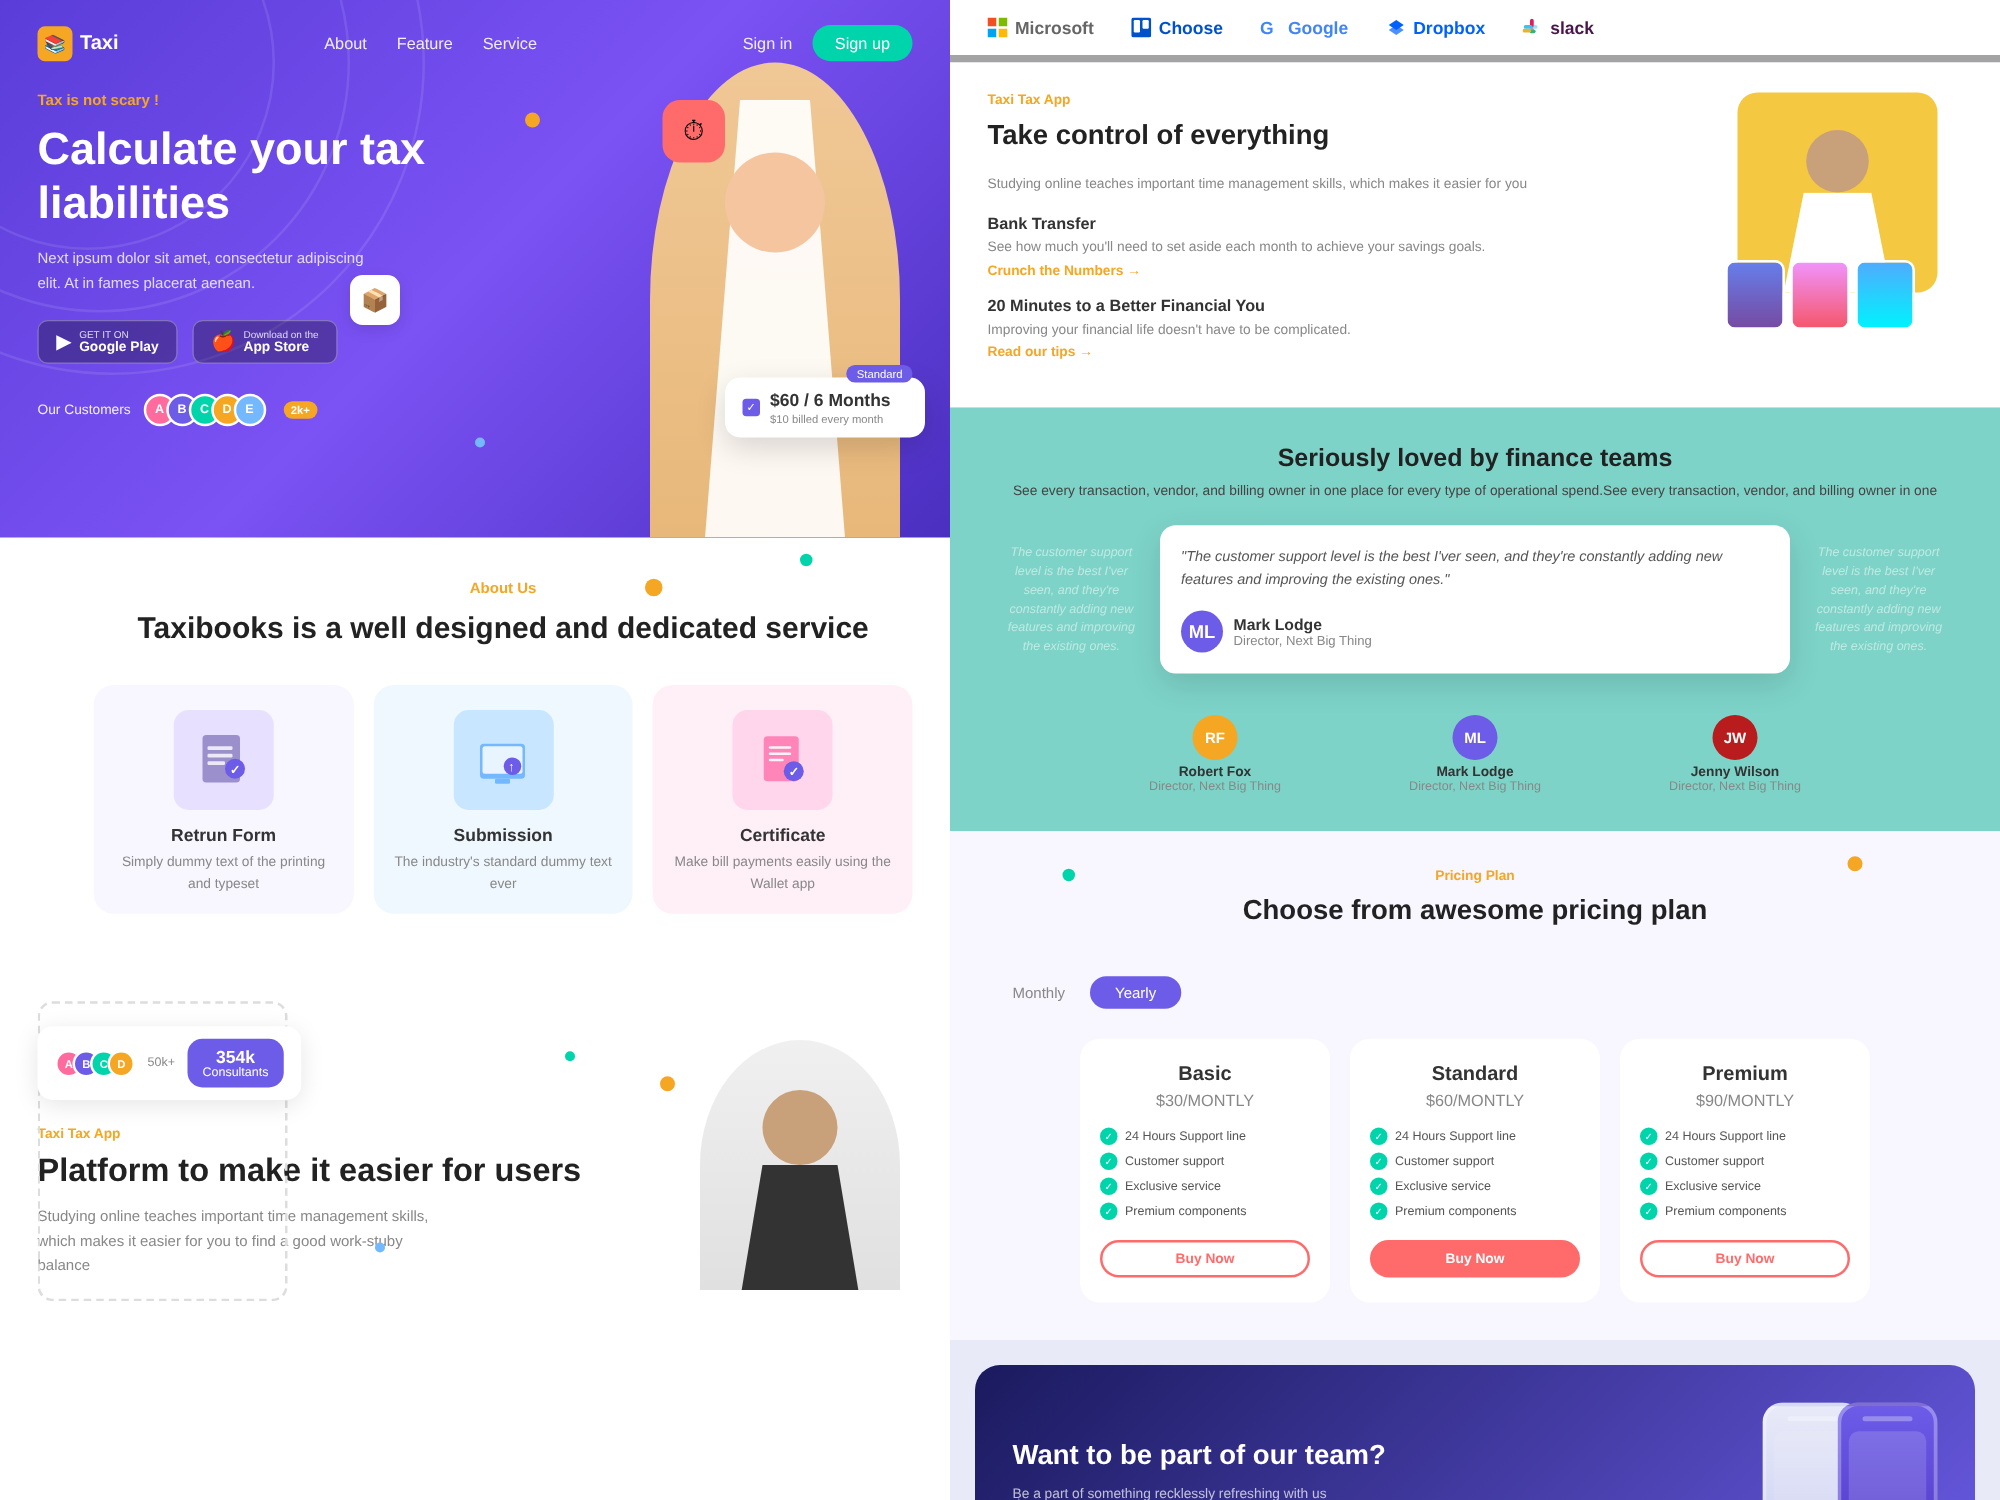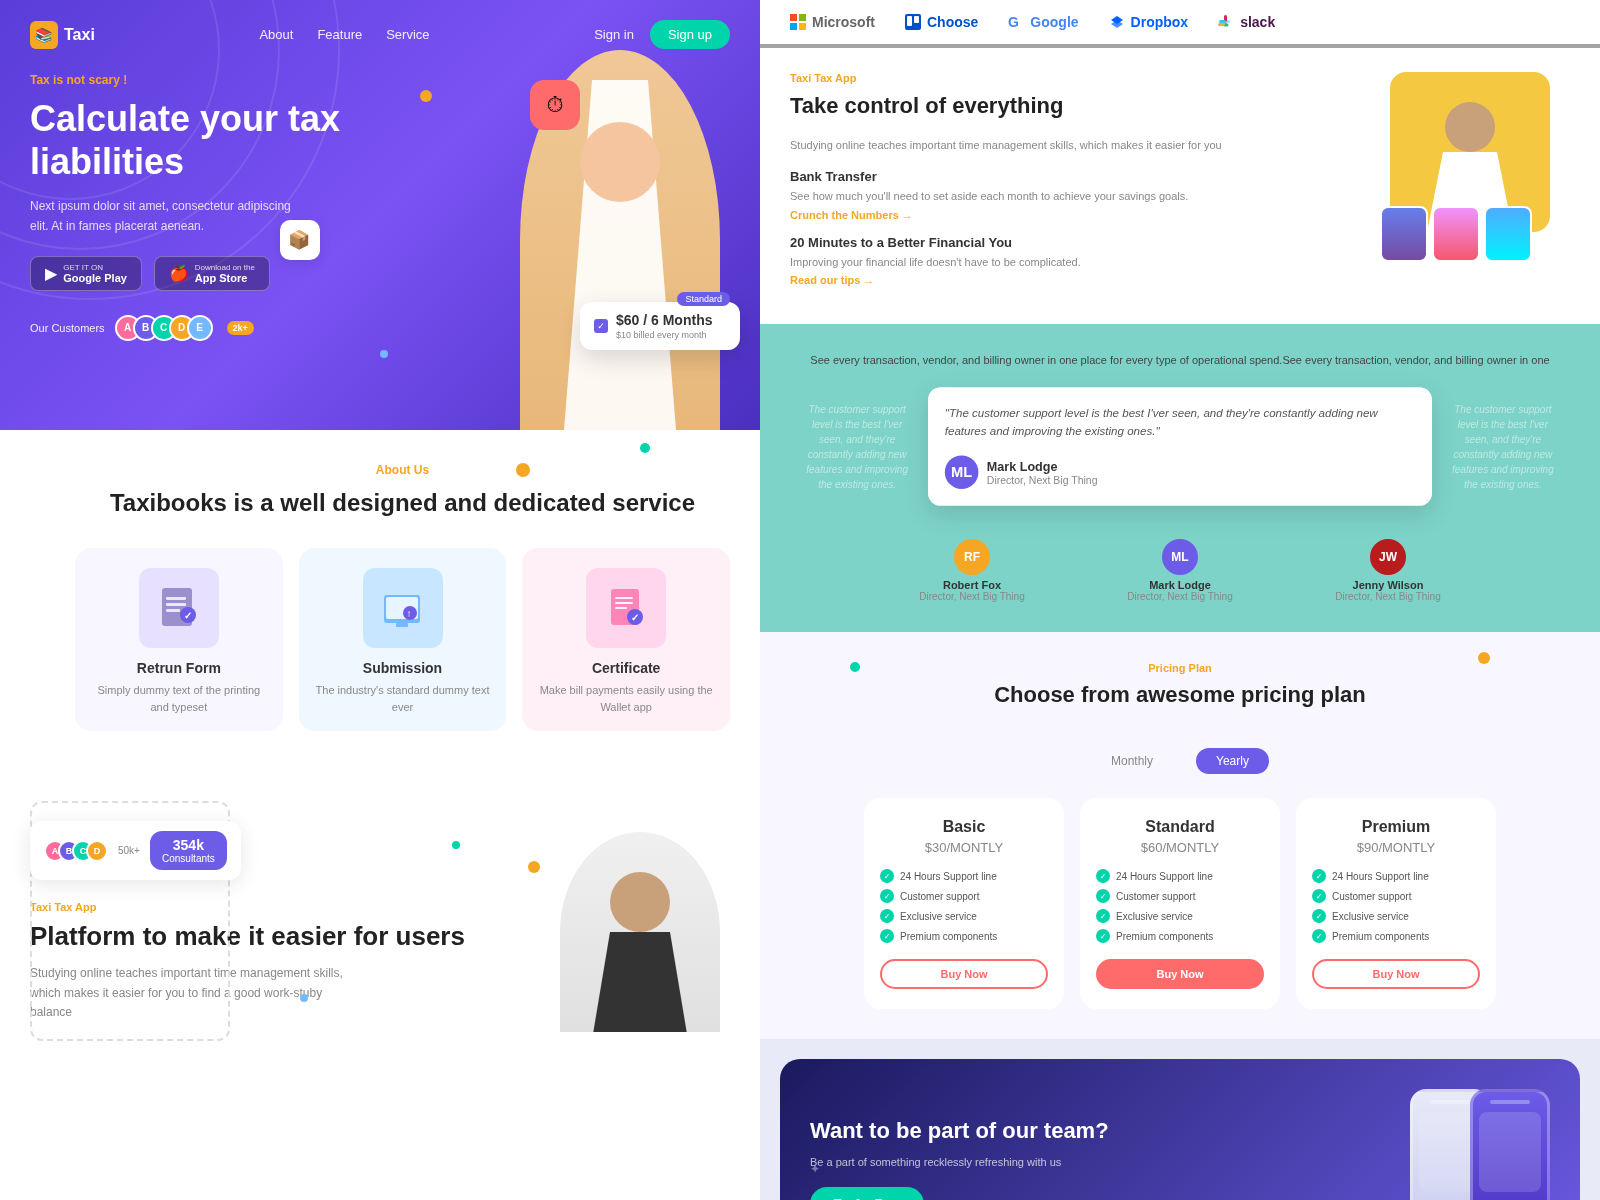--- a/index.html
+++ b/index.html
@@ -378,21 +378,21 @@
       overflow-y: auto;
     }
 
     
     .brands-bar {
       background: #fff;
       padding: 14px 30px;
       display: flex;
       align-items: center;
       gap: 30px;
-      border-bottom: 4px solid #a3a3a3;
+      border-bottom: 6px solid #a3a3a3;
     }
     .brand-item {
       display: flex;
       align-items: center;
       gap: 6px;
       font-size: 14px;
       font-weight: 600;
     }
     .brand-microsoft { color: #666; }
     .brand-trello { color: #0052cc; }
@@ -535,22 +535,21 @@
       margin-bottom: 8px;
     }
     .pricing-title {
       font-size: 22px;
       font-weight: 800;
       color: #222;
       margin-bottom: 16px;
     }
     .pricing-toggle {
       display: flex;
-      justify-content: center;
-      gap: 23px;
+      gap: 0;
       margin-bottom: 24px;
       margin-top: 40px;
     }
     .toggle-btn {
       padding: 6px 20px;
       border-radius: 20px;
       border: none;
       font-size: 12px;
       cursor: pointer;
       font-weight: 500;
@@ -934,20 +933,21 @@
       </div>
       <div style="position:absolute;bottom:-10px;left:-10px;display:flex;gap:4px;">
         <div style="width:48px;height:56px;border-radius:8px;background:linear-gradient(180deg,#667eea,#764ba2);border:2px solid #fff;"></div>
         <div style="width:48px;height:56px;border-radius:8px;background:linear-gradient(180deg,#f093fb,#f5576c);border:2px solid #fff;"></div>
         <div style="width:48px;height:56px;border-radius:8px;background:linear-gradient(180deg,#4facfe,#00f2fe);border:2px solid #fff;"></div>
       </div>
     </div>
   </div>
 
   <div class="testimonials-section">
+    <h2 class="testimonials-title">Seriously loved by finance teams</h2>
     <p class="testimonials-desc">See every transaction, vendor, and billing owner in one place for every type of operational spend.See every transaction, vendor, and billing owner in one</p>
 
     <div class="testimonials-grid">
 
       <div style="flex:0.3;display:flex;align-items:center;">
         <p class="ghost-quote">The customer support level is the best I'ver seen, and they're constantly adding new features and improving the existing ones.</p>
       </div>
 
       <div class="testimonial-card center">
         <p class="testimonial-quote">"The customer support level is the best I'ver seen, and they're constantly adding new features and improving the existing ones."</p>

